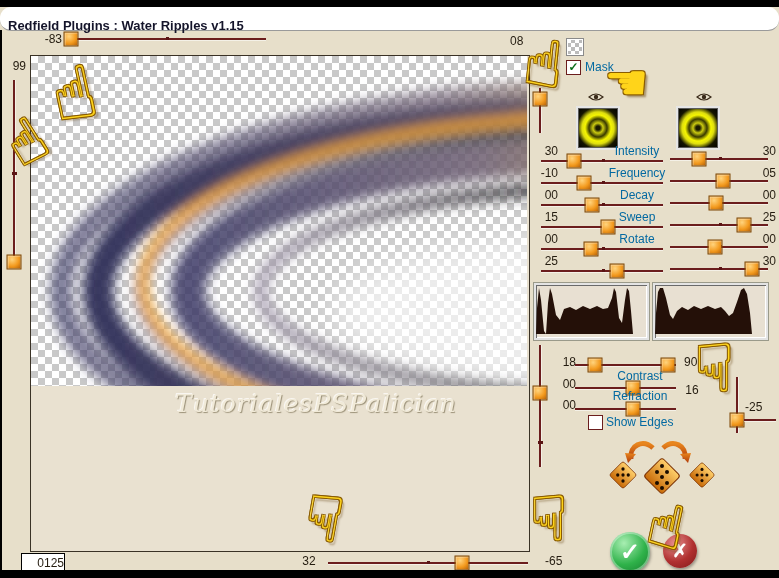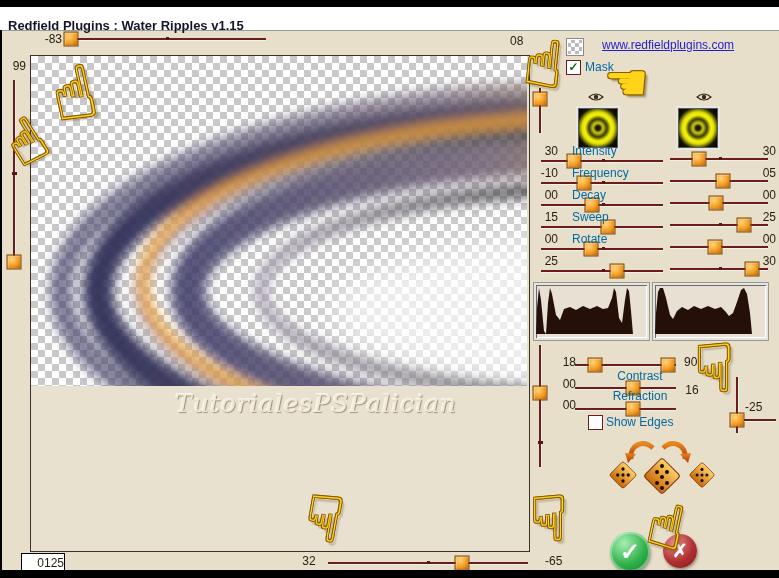--- a/index.html
+++ b/index.html
@@ -2,21 +2,21 @@
 <html><head>
 <meta charset="utf-8">
 <style>
   html,body{margin:0;padding:0;background:#555;}
   #win{position:relative;width:779px;height:578px;background:#e7dfca;overflow:hidden;
        font-family:"Liberation Sans",sans-serif;color:#241c10;}
   .abs{position:absolute;}
   .noint{user-select:none;}
   
   #topstrip{left:0;top:0;width:779px;height:7px;background:#000;}
-  #titlebar{left:0;top:7px;width:779px;height:23px;background:#fff;border-bottom:1px solid #9a9a9a;}
+  #titlebar{left:0;top:7px;width:779px;height:23px;background:#fff;border-bottom:1px solid #9a9a9a;border-radius:11px;}
   #titletext{left:8px;top:11px;font-size:13px;font-weight:bold;color:#14142a;}
   #leftstrip{left:0;top:30px;width:2px;height:541px;background:#000;}
   #bottomstrip{left:0;top:570px;width:779px;height:8px;background:#000;}
   
   #preview{left:30px;top:55px;width:498px;height:495px;border:1px solid #3a3226;background:#e9e1d0;}
   #checker{left:0;top:0;width:496px;height:330px;
     background:conic-gradient(#c9c9c9 0 25%,#ffffff 0 50%,#c9c9c9 0 75%,#ffffff 0);
     background-size:14px 14px;}
   #ripple{left:0;top:0;}
   #watermark{left:110px;top:333px;width:350px;text-align:center;
@@ -33,21 +33,21 @@
     border:1px solid #7c4400;box-shadow:inset 1px 1px 1px rgba(255,255,255,.5);}
   .vknob{position:absolute;width:13px;height:13px;left:50%;transform:translate(-50%,-50%);
     background:radial-gradient(circle at 35% 30%,#ffd47e,#f39a1e 55%,#b35f06);
     border:1px solid #7c4400;box-shadow:inset 1px 1px 1px rgba(255,255,255,.5);}
   .tick{position:absolute;width:3px;height:3px;background:#5a1414;top:-1px;left:50%;}
   .vtick{position:absolute;width:5px;height:3px;background:#5a1414;left:-1px;}
   
   .srow{position:absolute;left:528px;width:250px;height:22px;padding-left:32px;}
   .sv-l{position:absolute;left:4px;top:1px;width:26px;text-align:right;}
   .sv-r{position:absolute;left:222px;top:1px;width:26px;text-align:right;}
-  .sl{position:absolute;left:44px;top:1px;width:190px;}
+  .sl{position:absolute;left:14px;top:1px;width:190px;text-align:center;}
   .tr-l{left:13px;top:16px;width:122px;}
   .tr-r{left:142px;top:14px;width:98px;}
   
   .cb{position:absolute;width:13px;height:13px;background:#fff;border:1px solid #6b1d1d;
       font-size:12px;line-height:12px;text-align:center;color:#0a6e1a;font-weight:bold;}
   #transcb{left:566px;top:38px;width:16px;height:16px;border:1px solid #8a8a8a;background:
       conic-gradient(#bbb 0 25%,#fff 0 50%,#bbb 0 75%,#fff 0);background-size:8px 8px;
       box-shadow:0 0 0 1px #fff inset;}
   
   .histo{position:absolute;width:111px;height:53px;background:#e8e0d2;border:2px solid #e4e4e4;
@@ -150,21 +150,20 @@
 
   <div class="vtrack abs" style="left:539px;top:88px;height:45px;">
     <b class="vknob" style="top:11px;"></b>
   </div>
   <div class="vtrack abs" style="left:539px;top:345px;height:122px;">
     <i class="vtick" style="top:96px;"></i>
     <b class="vknob" style="top:48px;"></b>
   </div>
 
   <div class="abs" id="transcb"></div>
-  <div class="abs" id="weblink">www.redfieldplugins.com</div>
   <div class="abs cb" style="left:566px;top:60px;">✓</div>
   <div class="abs cap" style="left:585px;top:61px;">Mask</div>
 
   <svg class="abs" style="left:588px;top:92px;" width="16" height="10">
     <path d="M1,5 Q8,-1 15,5 Q8,11 1,5 Z" fill="none" stroke="#3a2a1a" stroke-width="1.2"></path>
     <circle cx="8" cy="5" r="2.2" fill="#3a2a1a"></circle>
   </svg>
   <svg class="abs" style="left:696px;top:92px;" width="16" height="10">
     <path d="M1,5 Q8,-1 15,5 Q8,11 1,5 Z" fill="none" stroke="#3a2a1a" stroke-width="1.2"></path>
     <circle cx="8" cy="5" r="2.2" fill="#3a2a1a"></circle>

